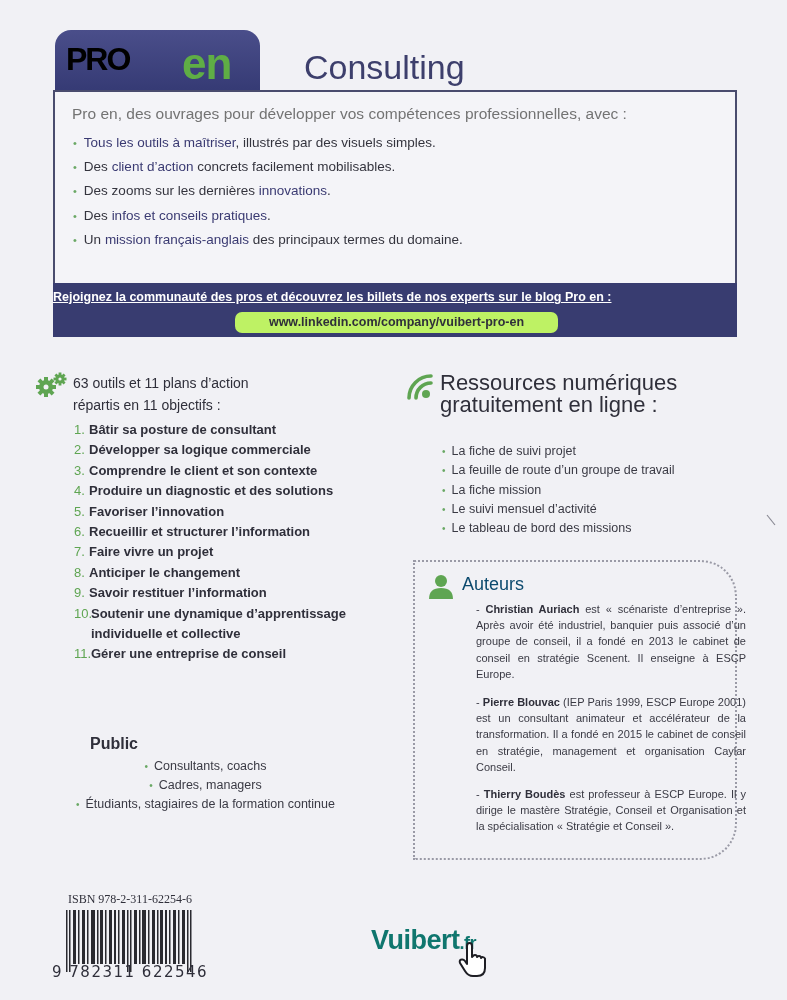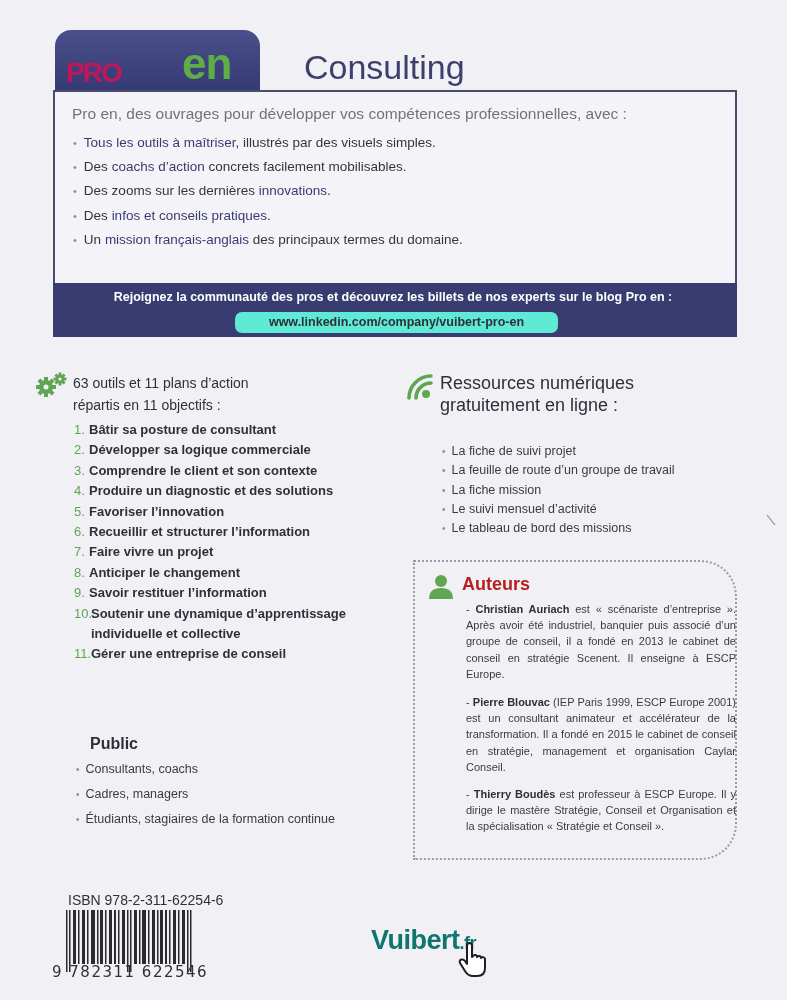--- a/index.html
+++ b/index.html
@@ -13,22 +13,22 @@
   }
   .abs { position: absolute; }
 
   
   .brand-tab {
     left: 55px; top: 30px; width: 205px; height: 62px;
     background: linear-gradient(180deg, #4a4e8a 0%, #353a74 100%);
     border-radius: 16px 16px 0 0;
   }
   .brand-pro {
-    left: 66px; top: 45px; font-size: 28px; font-weight: bold;
-    color: #be185d; letter-spacing: -2px; line-height: 56px;
+    left: 66px; top: 31px; font-size: 32px; font-weight: bold;
+    color: #000000; letter-spacing: -2px; line-height: 56px;
   }
   .brand-en {
     left: 182px; top: 36px; font-size: 44px; font-weight: bold;
     color: #5fae45; letter-spacing: -1px; line-height: 56px;
   }
   .brand-consulting {
     left: 272px; top: 46px; font-size: 34px; color: #3d3f6c; line-height: 42px; margin-left: 32px;
   }
 
   
@@ -45,26 +45,26 @@
     white-space: nowrap;
   }
   .intro-list li .dot { color: #6aa865; font-size: 11px; margin-right: 7px; }
   .hl { color: #3a3a72; }
 
   .banner {
     left: 53px; top: 283px; width: 684px; height: 54px;
     background: #383c70;
   }
   .banner-text {
-    left: 53px; top: 290px; width: 680px; text-align: center;
-    color: #ffffff; font-size: 12.5px; font-weight: bold;
+    left: 53px; top: 290px; width: 680px; text-align: left;
+    color: #ffffff; font-size: 12.5px; font-weight: bold; text-decoration: underline;
   }
   .banner-link {
     left: 235px; top: 312px; width: 323px; height: 21px;
-    background: #5eead4; border-radius: 7px;
+    background: #bef264; border-radius: 7px;
     color: #2f2f3a; font-size: 12.5px; font-weight: bold;
     text-align: center; line-height: 21px;
   }
 
   
   .gear-icon { left: 34px; top: 371px; width: 38px; height: 28px; }
   .tools-title {
     left: 73px; top: 372px; font-size: 14px; line-height: 22px; color: #2f2f3a;
   }
   .tools-list { left: 74px; top: 420px; list-style: none; }
@@ -73,57 +73,57 @@
     position: relative; padding-left: 15px; white-space: nowrap;
   }
   .tools-list li .num {
     position: absolute; left: 0; color: #5fa552; font-weight: normal;
   }
   .tools-list li.wide { padding-left: 17px; }
 
   
   .wifi-icon { left: 406px; top: 373px; width: 28px; height: 28px; }
   .res-title {
-    left: 440px; top: 372px; font-size: 18px; line-height: 22px; color: #2f2f3a;
+    left: 440px; top: 372px; font-size: 22px; line-height: 22px; color: #2f2f3a;
   }
   .res-list { left: 442px; top: 442px; list-style: none; }
   .res-list li {
     font-size: 12.5px; line-height: 18.3px; color: #3a3a44; white-space: nowrap;
   }
   .res-list li .dot { color: #6aa865; font-size: 10px; margin-right: 6px; }
 
   
   .authors-box {
     left: 413px; top: 560px; width: 324px; height: 300px;
     border: 2px dotted #9a9aa6; border-top-right-radius: 36px;
     border-bottom-right-radius: 36px;
   }
   .person-icon { left: 428px; top: 573px; width: 26px; height: 26px; }
   .authors-title {
-    left: 462px; top: 574px; font-size: 18px; font-weight: bold; color: #b91c1c;
+    left: 462px; top: 574px; font-size: 18px; font-weight: normal; color: #0c4a6e;
   }
   .author-para {
-    left: 466px; width: 270px; font-size: 11px; line-height: 16.2px;
+    left: 476px; width: 270px; font-size: 11px; line-height: 16.2px;
     color: #3a3a44; text-align: justify;
   }
   .author-para b { color: #2f2f3a; }
 
   
   .public-title {
     left: 90px; top: 735px; font-size: 16px; font-weight: bold; color: #2f2f3a;
   }
   .public-list { left: 76px; top: 757px; list-style: none; }
   .public-list li {
-    font-size: 12.5px; line-height: 25px; color: #3a3a44; white-space: nowrap;
+    font-size: 12.5px; line-height: 19px; color: #3a3a44; white-space: nowrap; text-align: center;
   }
   .public-list li .dot { color: #6aa865; font-size: 10px; margin-right: 6px; }
 
   
   .isbn-text {
-    left: 68px; top: 892px; font-size: 14px; color: #2f2f3a;
+    left: 68px; top: 892px; font-size: 12px; color: #2f2f3a; font-family: Liberation Serif, serif;
   }
   .barcode { left: 62px; top: 910px; width: 132px; height: 62px; }
   .barcode-digits {
     left: 52px; top: 963px; font-size: 15px; color: #2f2f3a; letter-spacing: 1.5px;
     font-family: "DejaVu Sans", sans-serif;
   }
 
   
   .vuibert {
     left: 371px; top: 925px; font-size: 27px; font-weight: bold; color: #0f766e;
@@ -139,21 +139,21 @@
 
 <div class="abs brand-tab"></div>
 <div class="abs brand-pro">PRO</div>
 <div class="abs brand-en">en</div>
 <div class="abs brand-consulting">Consulting</div>
 
 <div class="abs intro-box"></div>
 <div class="abs intro-lead">Pro en, des ouvrages pour développer vos compétences professionnelles, avec :</div>
 <ul class="abs intro-list">
   <li><span class="dot">•</span><span class="hl">Tous les outils à maîtriser</span><span>, illustrés par des visuels simples.</span></li>
-  <li><span class="dot">•</span><span>Des </span><span class="hl">coachs d’action</span><span> concrets facilement mobilisables.</span></li>
+  <li><span class="dot">•</span><span>Des </span><span class="hl">client d’action</span><span> concrets facilement mobilisables.</span></li>
   <li><span class="dot">•</span><span>Des zooms sur les dernières </span><span class="hl">innovations</span><span>.</span></li>
   <li><span class="dot">•</span><span>Des </span><span class="hl">infos et conseils pratiques</span><span>.</span></li>
   <li><span class="dot">•</span><span>Un </span><span class="hl">mission français-anglais</span><span> des principaux termes du domaine.</span></li>
 </ul>
 
 <div class="abs banner"></div>
 <div class="abs banner-text">Rejoignez la communauté des pros et découvrez les billets de nos experts sur le blog Pro en :</div>
 <div class="abs banner-link">www.linkedin.com/company/vuibert-pro-en</div>
 
 <svg class="abs gear-icon" viewBox="0 0 38 28">

